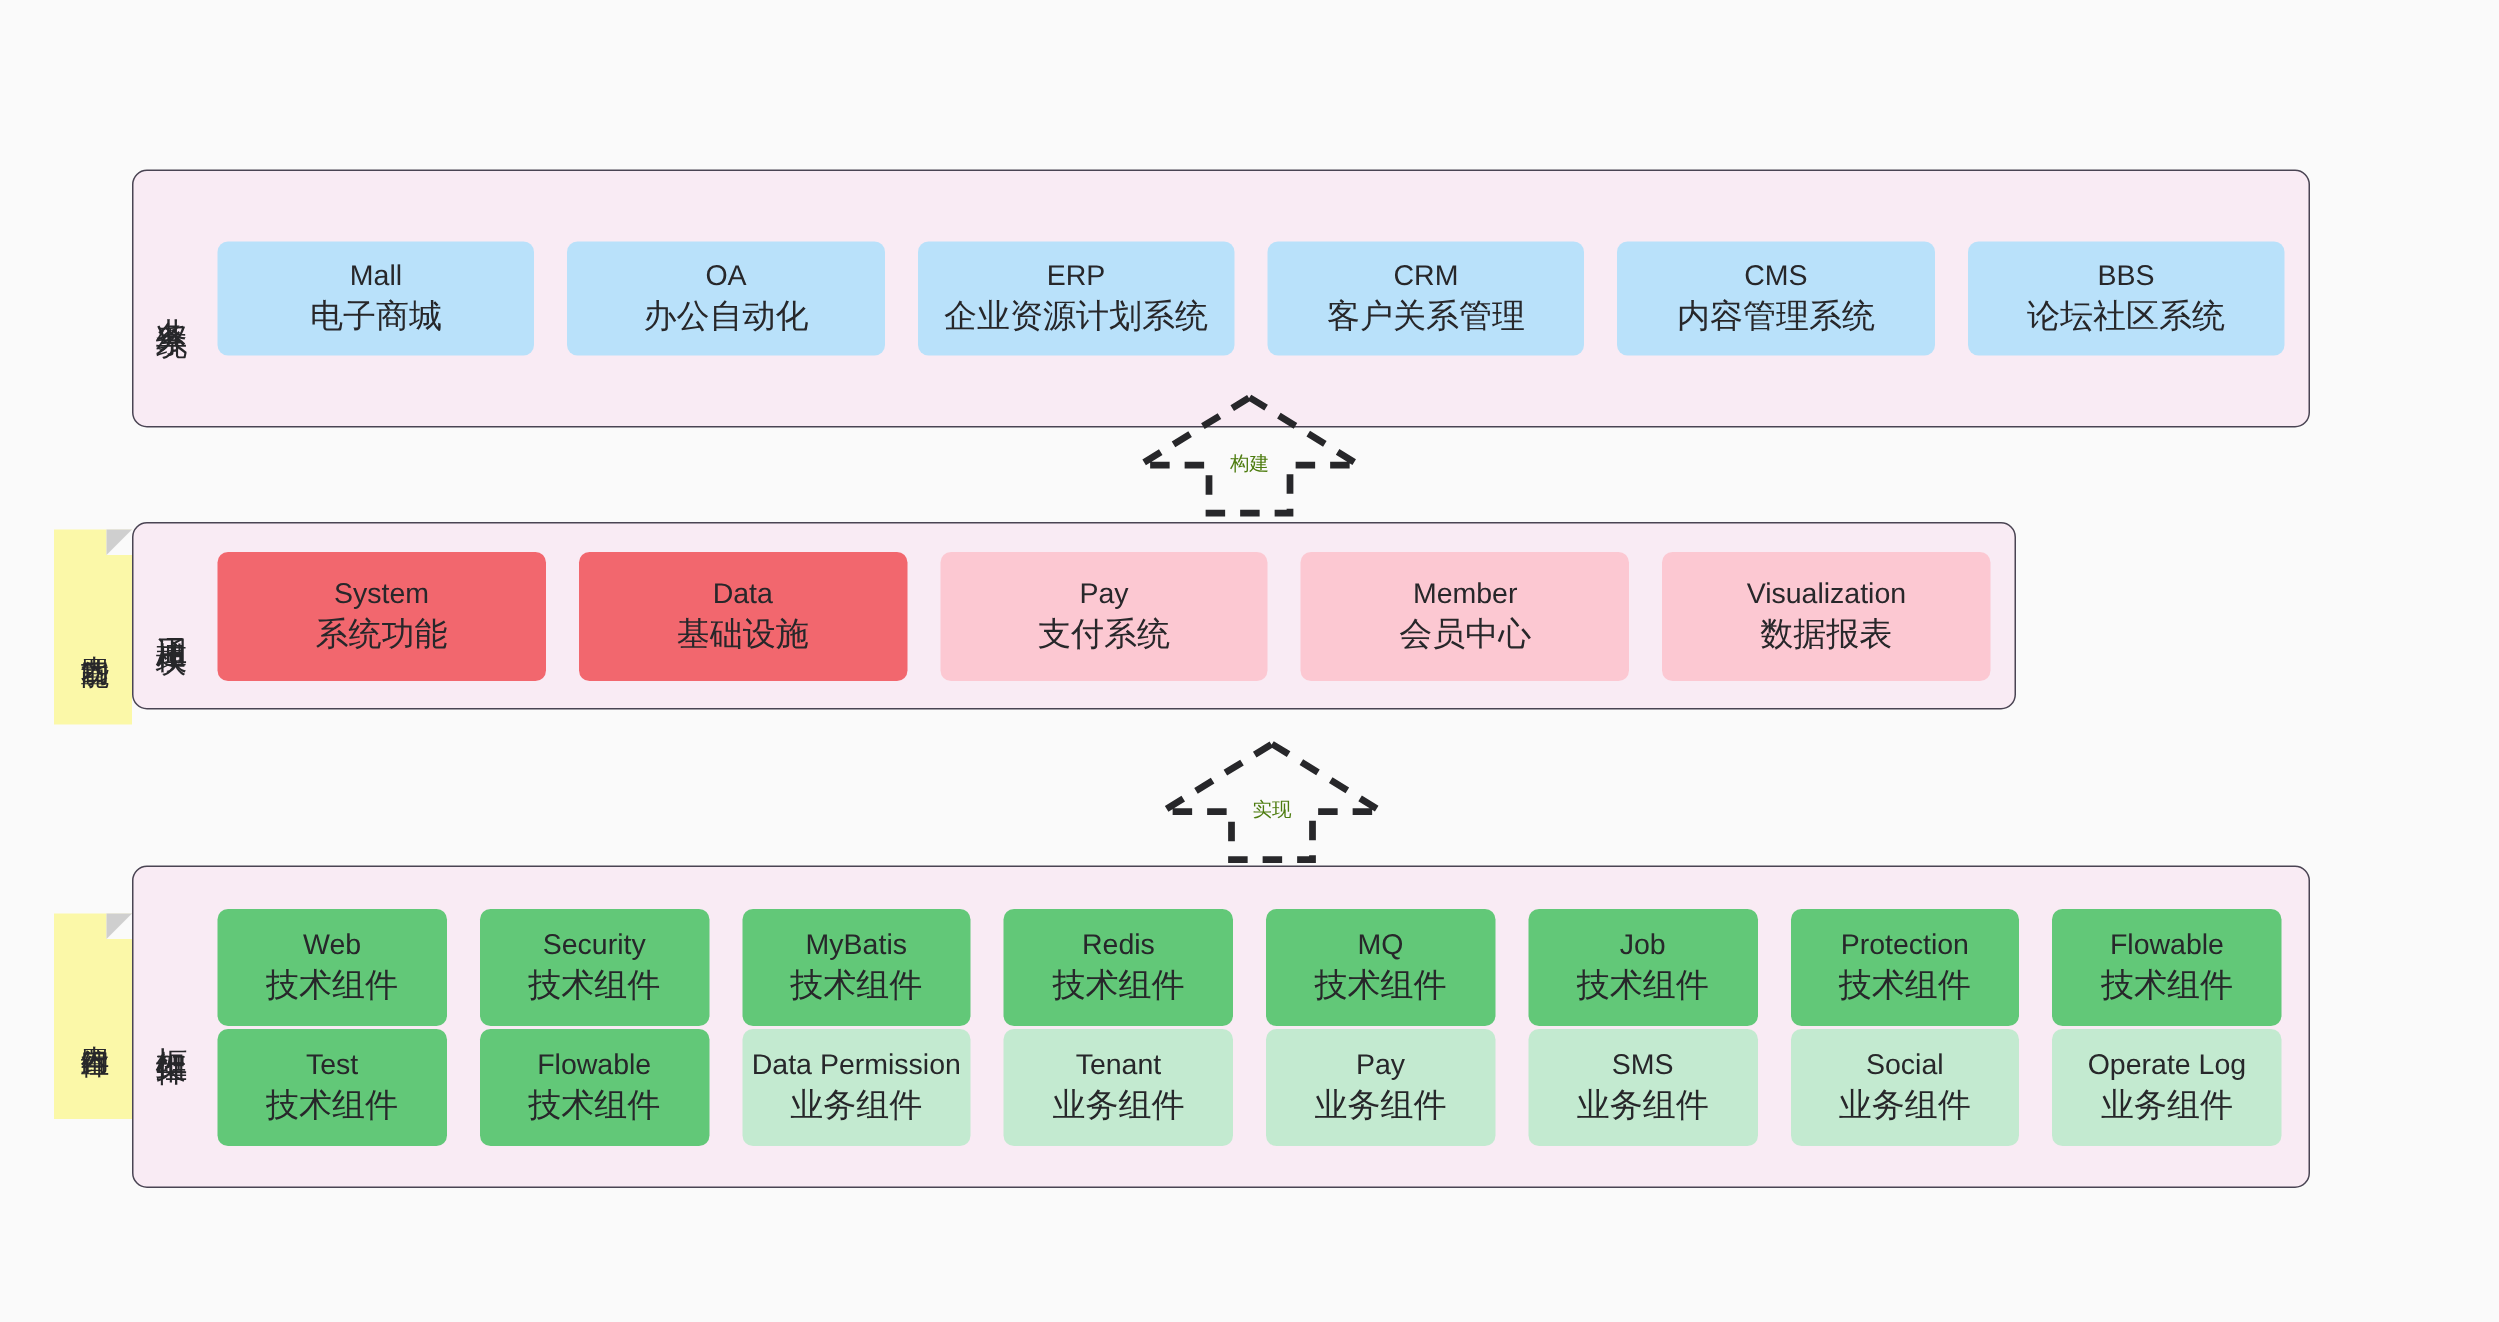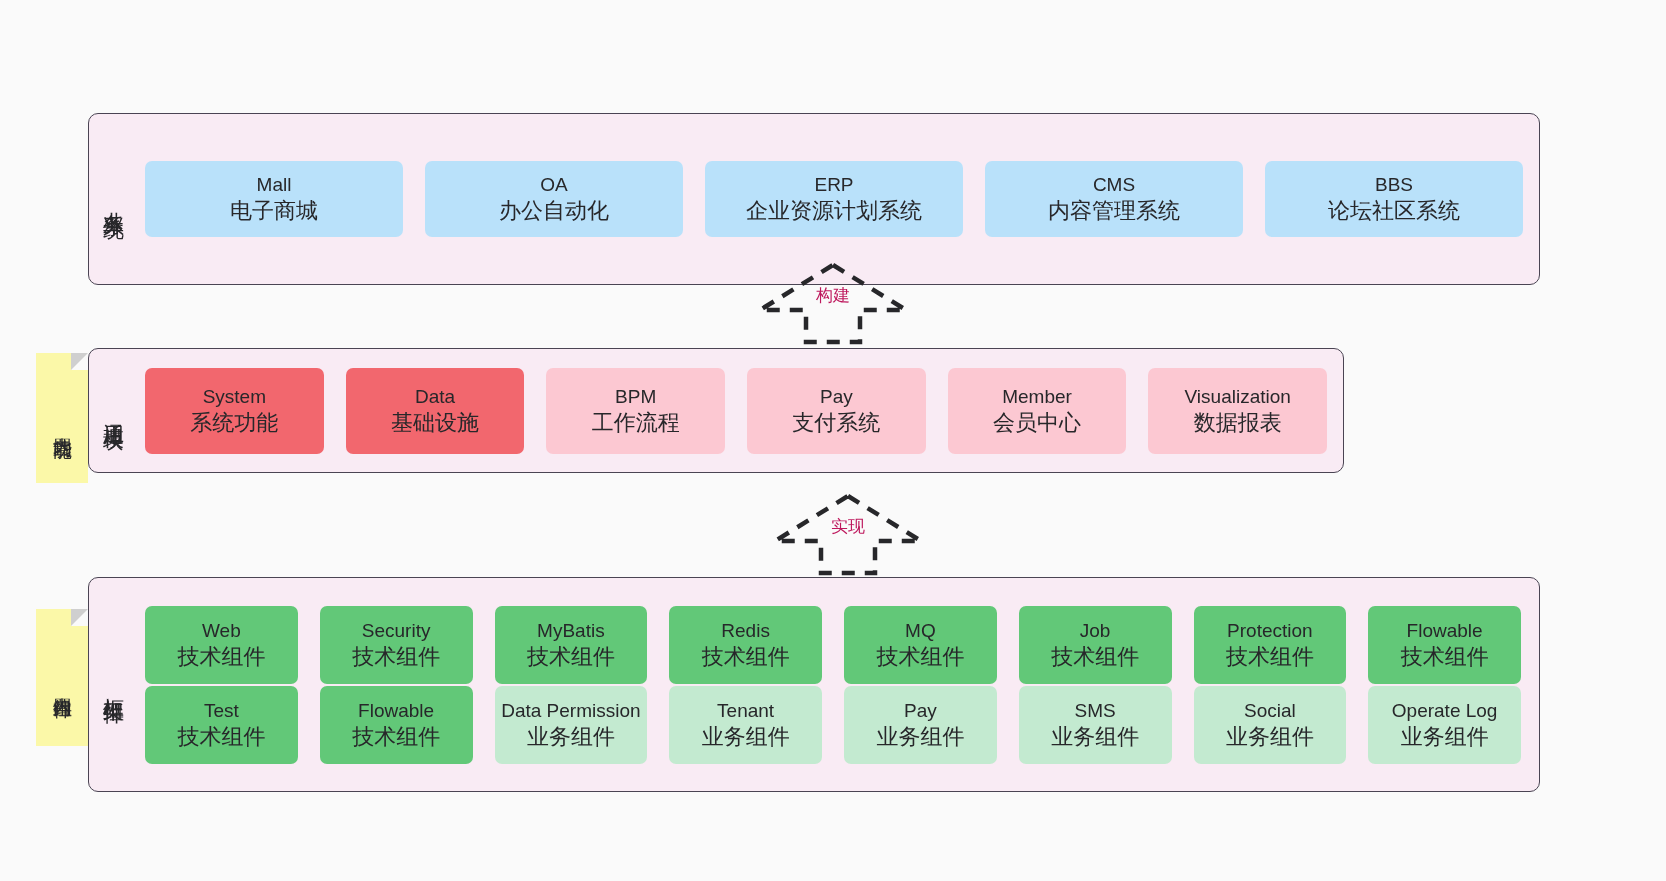--- a/index.html
+++ b/index.html
@@ -130,24 +130,24 @@
 
   #note-common { left: 36px; top: 353px; height: 130px; }
   #note-frame  { left: 36px; top: 609px; height: 137px; }
 
   
   .arrow { position: absolute; }
   .arrow svg { display: block; overflow: visible; }
   .arrow .arrow-label {
     position: absolute;
     left: 0; right: 0;
-    top: 22px;
+    top: 38px;
     text-align: center;
-    font-size: 17px;
-    color: #be185d;
+    font-size: 13px;
+    color: #4d7c0f;
     white-space: nowrap;
     user-select: none;
   }
   #arrow-build { left: 757px; top: 262px; width: 152px; height: 82px; }
   #arrow-impl  { left: 772px; top: 493px; width: 152px; height: 82px; }
 </style>
 </head>
 <body>
 
 <div id="canvas">
@@ -160,20 +160,24 @@
           <span class="t1">Mall</span>
           <span class="t2">电子商城</span>
         </div>
         <div class="node blue">
           <span class="t1">OA</span>
           <span class="t2">办公自动化</span>
         </div>
         <div class="node blue">
           <span class="t1">ERP</span>
           <span class="t2">企业资源计划系统</span>
+        </div>
+        <div class="node blue">
+          <span class="t1">CRM</span>
+          <span class="t2">客户关系管理</span>
         </div>
         <div class="node blue">
           <span class="t1">CMS</span>
           <span class="t2">内容管理系统</span>
         </div>
         <div class="node blue">
           <span class="t1">BBS</span>
           <span class="t2">论坛社区系统</span>
         </div>
       </div>
@@ -197,24 +201,20 @@
       <div class="row">
         <div class="node red">
           <span class="t1">System</span>
           <span class="t2">系统功能</span>
         </div>
         <div class="node red">
           <span class="t1">Data</span>
           <span class="t2">基础设施</span>
         </div>
         <div class="node pink">
-          <span class="t1">BPM</span>
-          <span class="t2">工作流程</span>
-        </div>
-        <div class="node pink">
           <span class="t1">Pay</span>
           <span class="t2">支付系统</span>
         </div>
         <div class="node pink">
           <span class="t1">Member</span>
           <span class="t2">会员中心</span>
         </div>
         <div class="node pink">
           <span class="t1">Visualization</span>
           <span class="t2">数据报表</span>

